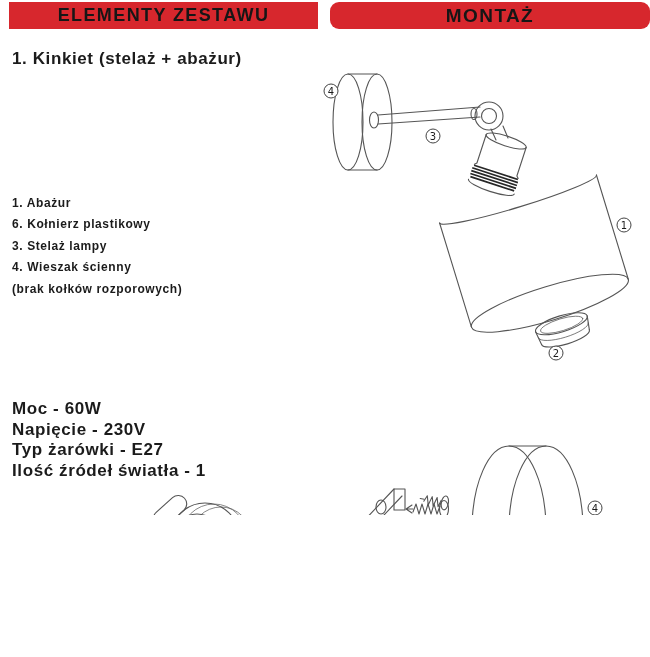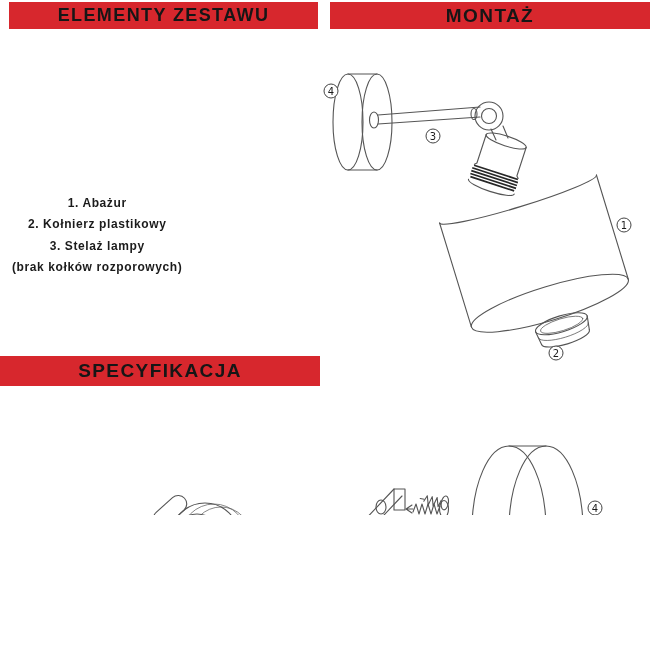--- a/index.html
+++ b/index.html
@@ -3,29 +3,29 @@
 <meta charset="utf-8">
 <style>
   :root{
     --banner-red:#d7272d;
     --text-black:#1b1b1b;
     --line-gray:#555555;
   }
   html,body{margin:0;padding:0;background:#fff;}
   .page{
     position:relative;width:650px;height:515px;background:#fff;overflow:hidden;
-    font-family:"Liberation Sans",sans-serif;color:var(--text-black);text-align:center;
+    font-family:"Liberation Sans",sans-serif;color:var(--text-black);
   }
   .banner{
     position:absolute;background:var(--banner-red);color:#161616;
     display:flex;align-items:center;justify-content:center;
     font-weight:bold;letter-spacing:1.4px;white-space:nowrap;
   }
   .banner-kit{left:9px;top:2px;width:309px;height:27px;font-size:18px;}
-  .banner-montaz{left:330px;top:2px;width:320px;height:27px;font-size:19px;}
+  .banner-montaz{left:330px;top:2px;width:320px;height:27px;font-size:19px;border-radius:9px;}
   .banner-mounting{left:0;top:154px;width:320px;height:30px;font-size:19px;}
   .banner-spec{left:0;top:356px;width:320px;height:30px;font-size:19px;}
   .txtline{
     position:absolute;left:12px;font-weight:bold;font-size:17px;
     letter-spacing:0.6px;white-space:nowrap;color:var(--text-black);
   }
   .kit-line{top:49px;}
   .mounting-list{position:absolute;left:12px;top:196px;}
   .mounting-list .row{height:21.4px;font-weight:bold;font-size:12px;letter-spacing:0.6px;white-space:nowrap;}
   .spec-list{position:absolute;left:12px;top:399px;}
@@ -42,33 +42,38 @@
 
 <div class="page">
 
   <div class="banner banner-kit">
     <span>ELEMENTY ZESTAWU</span>
   </div>
   <div class="banner banner-montaz">
     <span>MONTAŻ</span>
   </div>
 
+  <div class="txtline kit-line">1. Kinkiet (stelaż + abażur)</div>
 
 
   <div class="mounting-list">
     <div class="row">1. Abażur</div>
-    <div class="row">2. Kołnierz plastikowy</div>
+    <div class="row">6. Kołnierz plastikowy</div>
     <div class="row">3. Stelaż lampy</div>
+    <div class="row">4. Wieszak ścienny</div>
     <div class="row">(brak kołków rozporowych)</div>
   </div>
 
-  <div class="banner banner-spec">
-    <span>SPECYFIKACJA</span>
-  </div>
-
+
+  <div class="spec-list">
+    <div class="row">Moc - 60W</div>
+    <div class="row">Napięcie - 230V</div>
+    <div class="row">Typ żarówki - E27</div>
+    <div class="row">Ilość źródeł światła - 1</div>
+  </div>
 
   <svg class="drawing" viewBox="0 0 650 657">
 
     <g>
 
       <g>
         <ellipse class="ln" cx="348" cy="122" rx="15" ry="48"></ellipse>
         <ellipse class="ln" cx="377" cy="122" rx="15" ry="48"></ellipse>
         <path class="ln" d="M348,74 H377 M348,170 H377"></path>
         <ellipse class="ln" cx="374" cy="120" rx="4.5" ry="8"></ellipse>

